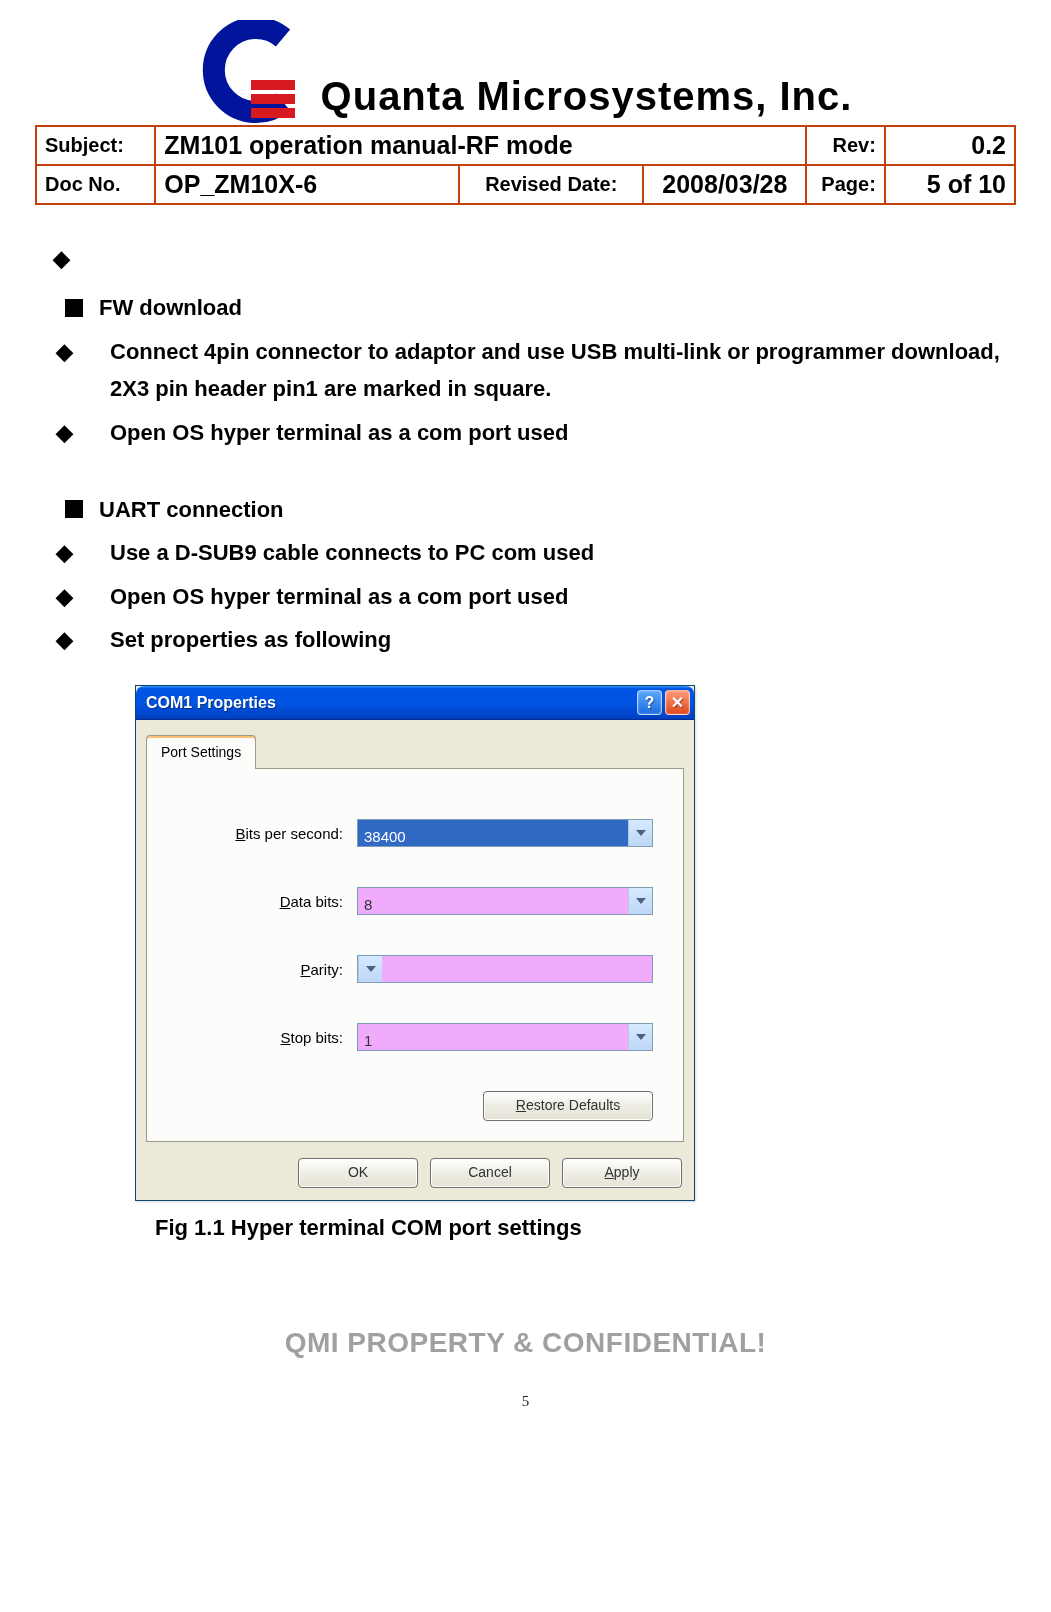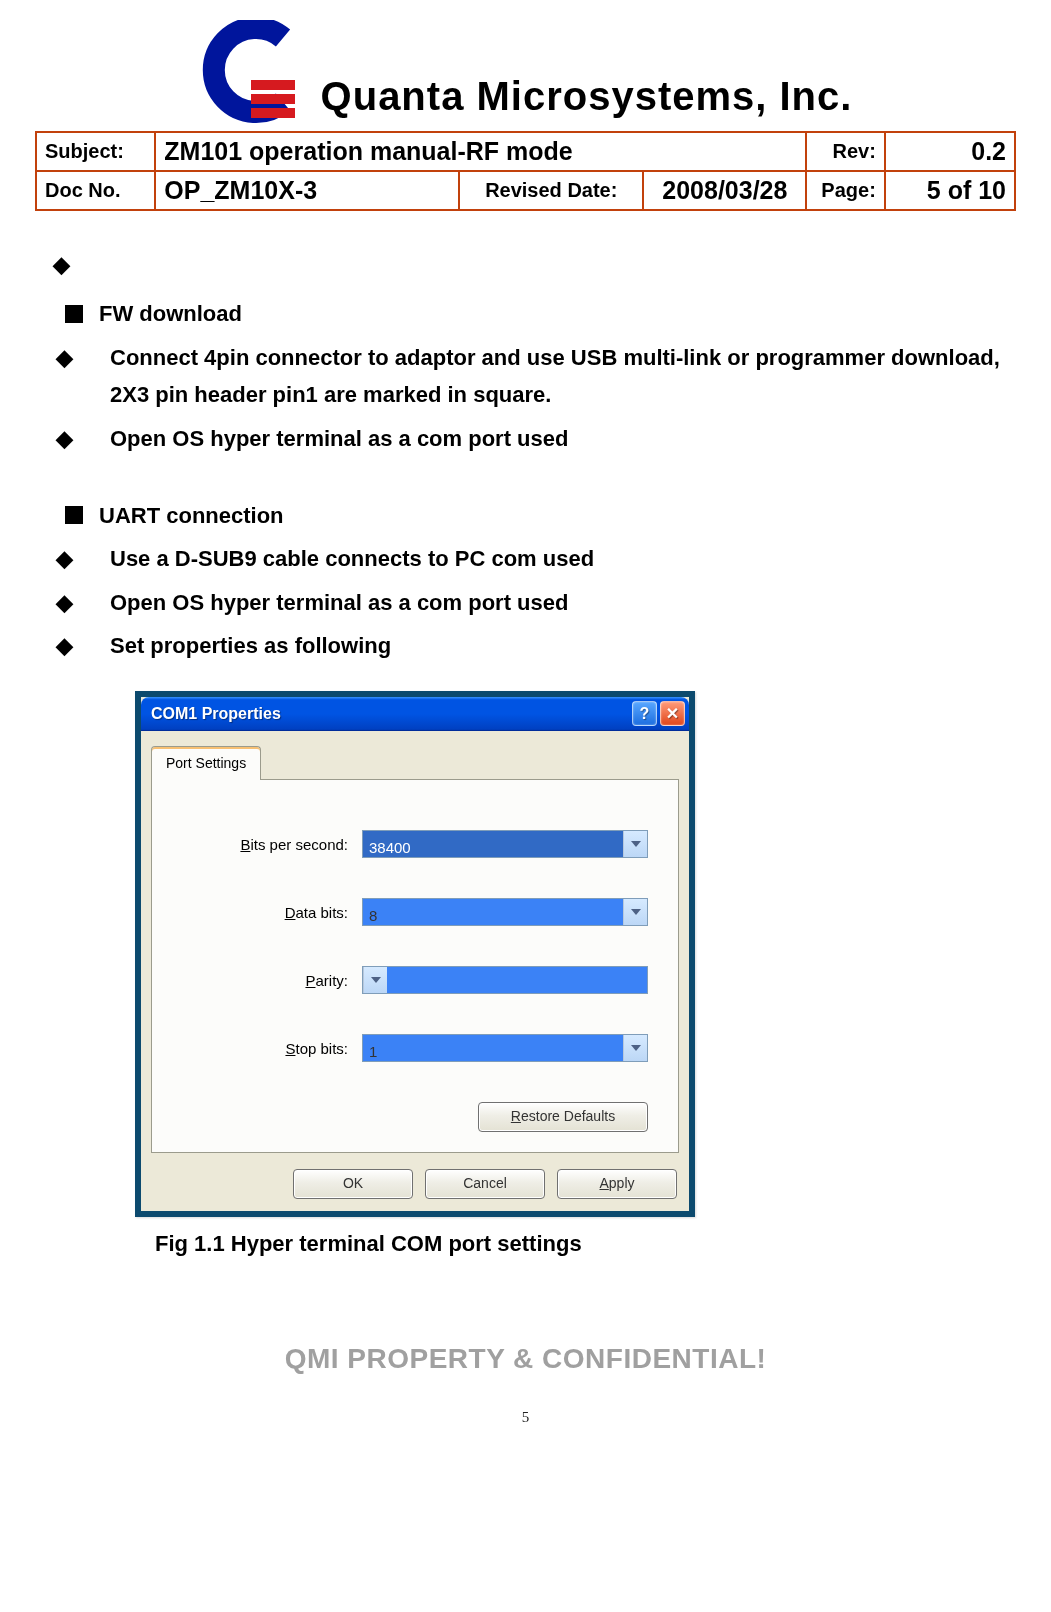--- a/index.html
+++ b/index.html
@@ -10,21 +10,21 @@
     font-family: Arial, Helvetica, sans-serif;
     color: #000;
     width: 1051px;
   }
   
   .header-brand {
     display: flex;
     align-items: flex-end;
     gap: 12px;
     justify-content: center;
-    margin-bottom: 6px;
+    margin-bottom: 0;
   }
   .logo-wrap {
     width: 110px;
     height: 105px;
     position: relative;
     flex-shrink: 0;
   }
   .logo-wrap svg { width: 100%; height: 100%; }
   .company-name {
     font-size: 40px;
@@ -86,21 +86,21 @@
     font-size: 22px;
   }
   
   .dialog-wrap {
     margin: 26px 0 8px 100px;
     width: 560px;
     font-weight: normal;
     font-family: Tahoma, Arial, sans-serif;
   }
   .dialog {
-    border: 6px solid #0c4a6e;
+    border: 1px solid #0c4a6e;
     background: #ece9d8;
     box-shadow: 1px 1px 2px rgba(0,0,0,0.15);
   }
   .titlebar {
     height: 34px;
     background: linear-gradient(to bottom, #3a94ff 0%, #0054e3 8%, #0054e3 50%, #0040c1 95%, #00248a 100%);
     display: flex;
     align-items: center;
     justify-content: space-between;
     padding: 0 4px 0 10px;
@@ -155,21 +155,21 @@
     padding-right: 14px;
     font-size: 15px;
     color: #000000;
   }
   .form-row label .ul { text-decoration: underline; }
   .combo {
     flex: 1;
     display: flex;
     border: 1px solid #7f9db9;
     height: 28px;
-    background: #3b82f6;
+    background: #f0abfc;
   }
   .combo.sel .combo-text {
     background: #316ac5;
     color: #fff;
   }
   .combo-text {
     flex: 1;
     padding: 4px 6px;
     font-size: 15px;
     color: #333;
@@ -247,21 +247,21 @@
 <table class="info-table">
   <tbody>
       <tr>
     <td class="lbl" style="width:110px">Subject:</td>
     <td class="val" colspan="3">ZM101 operation manual-RF mode</td>
     <td class="lbl right" style="width:70px">Rev:</td>
     <td class="val right" style="width:120px">0.2</td>
   </tr>
   <tr>
     <td class="lbl">Doc No.</td>
-    <td class="val" style="width:280px">OP_ZM10X-3</td>
+    <td class="val" style="width:280px">OP_ZM10X-6</td>
     <td class="small center" style="width:170px">Revised Date:</td>
     <td class="val center" style="width:150px">2008/03/28</td>
     <td class="lbl right">Page:</td>
     <td class="val right">5 of 10</td>
   </tr>
 </tbody>
   </table>
 
 <div class="content">
   <div class="bullet-diamond">◆</div>

